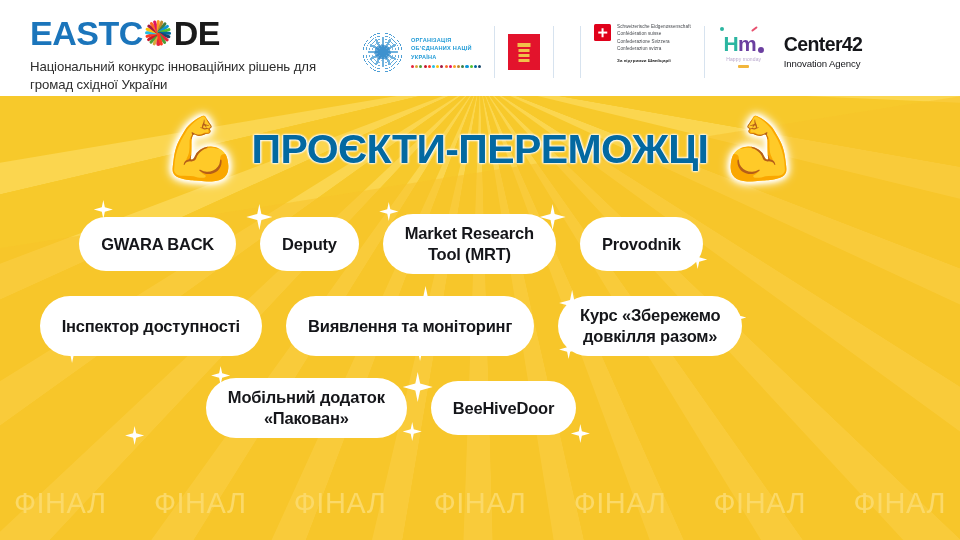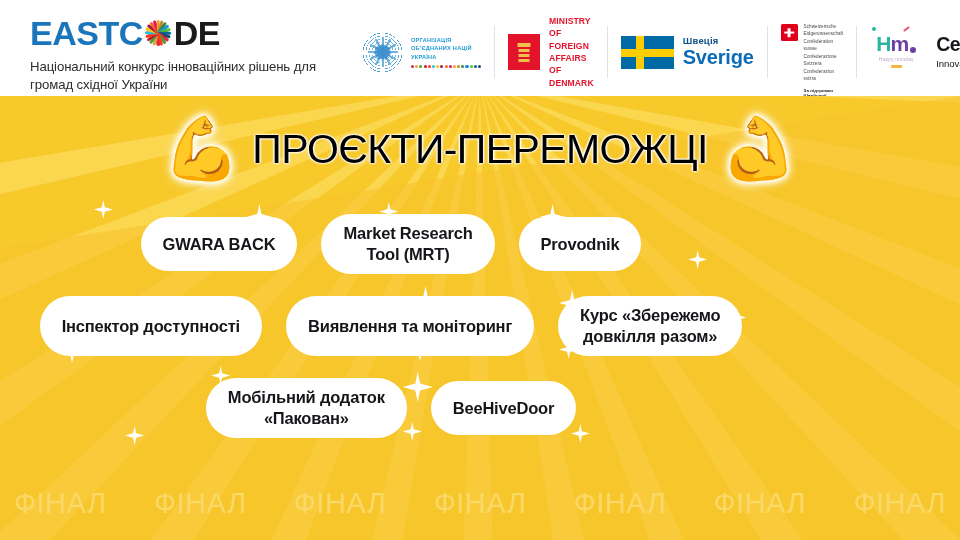--- a/index.html
+++ b/index.html
@@ -365,22 +365,22 @@
     gap: 12px;
   }
   .biceps {
     font-size: 62px;
     line-height: 1;
     filter: drop-shadow(0 0 2px #ffffff) drop-shadow(0 0 3px #ffffff) drop-shadow(0 0 4px #ffffff);
     user-select: none;
   }
   .biceps.flip { transform: scaleX(-1); }
   .slide-title {
-    color: #000000;
-    font-weight: 400;
+    color: #0369a1;
+    font-weight: 700;
     font-size: 41px;
     letter-spacing: -0.6px;
     line-height: 1;
     white-space: nowrap;
     text-shadow:
       0 0 2px #ffffff, 0 0 3px #ffffff,
       1px 0 2px #ffffff, -1px 0 2px #ffffff;
   }
 
   
@@ -520,36 +520,24 @@
               <i style="background: rgb(0, 104, 157);"></i>
               <i style="background: rgb(25, 72, 106);"></i>
             </div>
         </div>
       </div>
 
       <div class="vdiv"></div>
 
       <div class="partner dk-logo">
         <div class="dk-crest"></div>
-        <div class="dk-text">
-          <div>MINISTRY OF</div>
-          <div>FOREIGN AFFAIRS</div>
-          <div>OF DENMARK</div>
-        </div>
       </div>
 
       <div class="vdiv"></div>
 
-      <div class="partner se-logo">
-        <div class="se-flag"></div>
-        <div class="se-wrap">
-          <div class="se-sub">Швеція</div>
-          <div class="se-main">Sverige</div>
-        </div>
-      </div>
 
       <div class="vdiv"></div>
 
       <div class="partner ch-logo">
         <div class="ch-cross"></div>
         <div class="ch-wrap">
           <div class="ch-lines">Schweizerische Eidgenossenschaft</div>
           <div class="ch-lines">Confédération suisse</div>
           <div class="ch-lines">Confederazione Svizzera</div>
           <div class="ch-lines">Confederaziun svizra</div>
@@ -610,20 +598,25 @@
       <div class="biceps flip">💪</div>
     </div>
 
     <div class="rows" id="rows">
         <div class="pill-row">
           <div class="pill">
             <div>
               <span>GWARA BACK</span>
             </div>
           </div>
+          <div class="pill">
+            <div>
+              <span>Deputy</span>
+            </div>
+          </div>
           <div class="pill two-line">
             <div>
               <span>Market Research</span>
               <span>Tool (MRT)</span>
             </div>
           </div>
           <div class="pill">
             <div>
               <span>Provodnik</span>
             </div>

